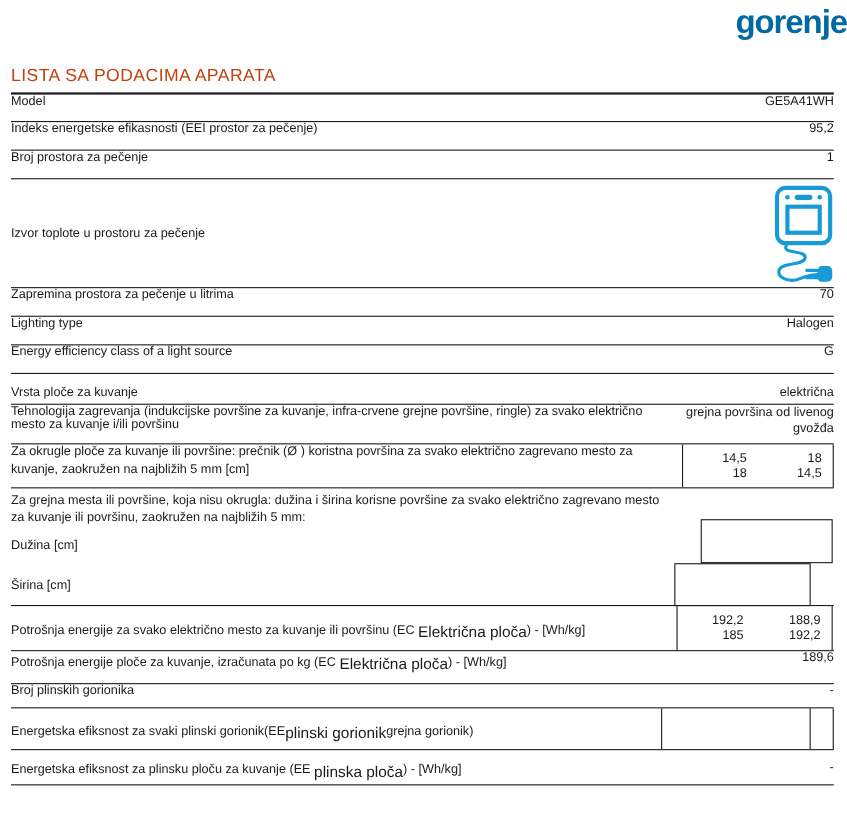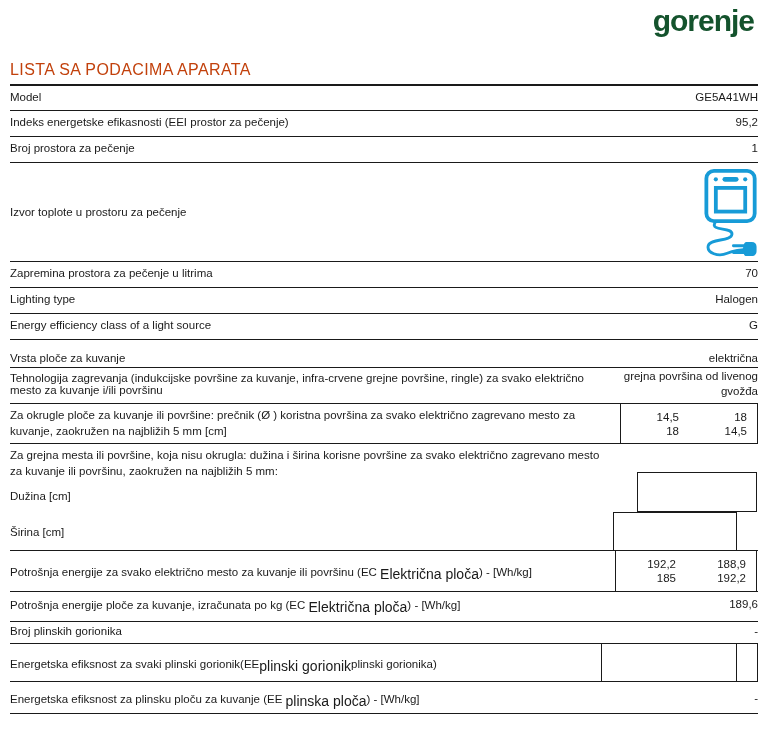--- a/index.html
+++ b/index.html
@@ -1,24 +1,24 @@
 <!DOCTYPE html>
 <html><head>
 <meta charset="utf-8">
 <style>
   html,body{margin:0;padding:0;background:#fff;}
   .page{position:relative;width:770px;height:755px;background:#fff;overflow:hidden;
         font-family:"Liberation Sans",sans-serif;font-size:11.5px;color:#1a1a1a;}
-  .logo{position:absolute;top:4px;right:16px;font-size:30px;font-weight:700;
-        letter-spacing:-1px;color:#14532d;}
+  .logo{position:absolute;top:4px;right:0;font-size:30px;font-weight:700;
+        letter-spacing:-1px;color:#0369a1;}
   .title{position:absolute;top:61px;left:10px;font-size:16px;letter-spacing:.4px;color:#c2410c;}
   .title-rule{position:absolute;top:84px;left:10px;width:748px;height:0;
         border-top:2px solid #1a1a1a;}
   .table{position:absolute;top:86px;left:10px;width:748px;}
-  .row{position:relative;display:flex;justify-content:space-between;align-items:center;
+  .row{position:relative;display:flex;justify-content:space-between;align-items:flex-start;
        border-bottom:1px solid #1a1a1a;box-sizing:border-box;padding-bottom:3px;}
   .row.no-line{border-bottom:none;}
   .row.center{align-items:center;padding-bottom:0;}
   .row.top{align-items:flex-start;padding-top:4px;}
   .label{white-space:pre-wrap;}
   .value{text-align:right;white-space:nowrap;}
   .sub{font-size:14px;position:relative;top:3px;}
   
   .r-model{height:25px;} .r-eei{height:26px;} .r-cav{height:26px;}
   .r-heat{height:99px;}
@@ -158,21 +158,21 @@
       <span class="label"><span>Potrošnja energije ploče za kuvanje, izračunata po kg (EC </span><span class="sub">Električna ploča</span><span>) - [Wh/kg]</span></span>
       <span class="value">189,6</span>
     </div>
 
     <div class="row r-gas">
       <span class="label">Broj plinskih gorionika</span>
       <span class="value">-</span>
     </div>
 
     <div class="row r-gase center">
-      <span class="label"><span>Energetska efiksnost za svaki plinski gorionik(EE</span><span class="sub">plinski gorionik</span><span>plinski gorionika)</span></span>
+      <span class="label"><span>Energetska efiksnost za svaki plinski gorionik(EE</span><span class="sub">plinski gorionik</span><span>grejna gorionik)</span></span>
       <div class="box-gase"></div>
       <div class="edge-gase"></div>
     </div>
 
     <div class="row r-gash center">
       <span class="label"><span>Energetska efiksnost za plinsku ploču za kuvanje (EE </span><span class="sub">plinska ploča</span><span>) - [Wh/kg]</span></span>
       <span class="value">-</span>
     </div>
 
   </div>

